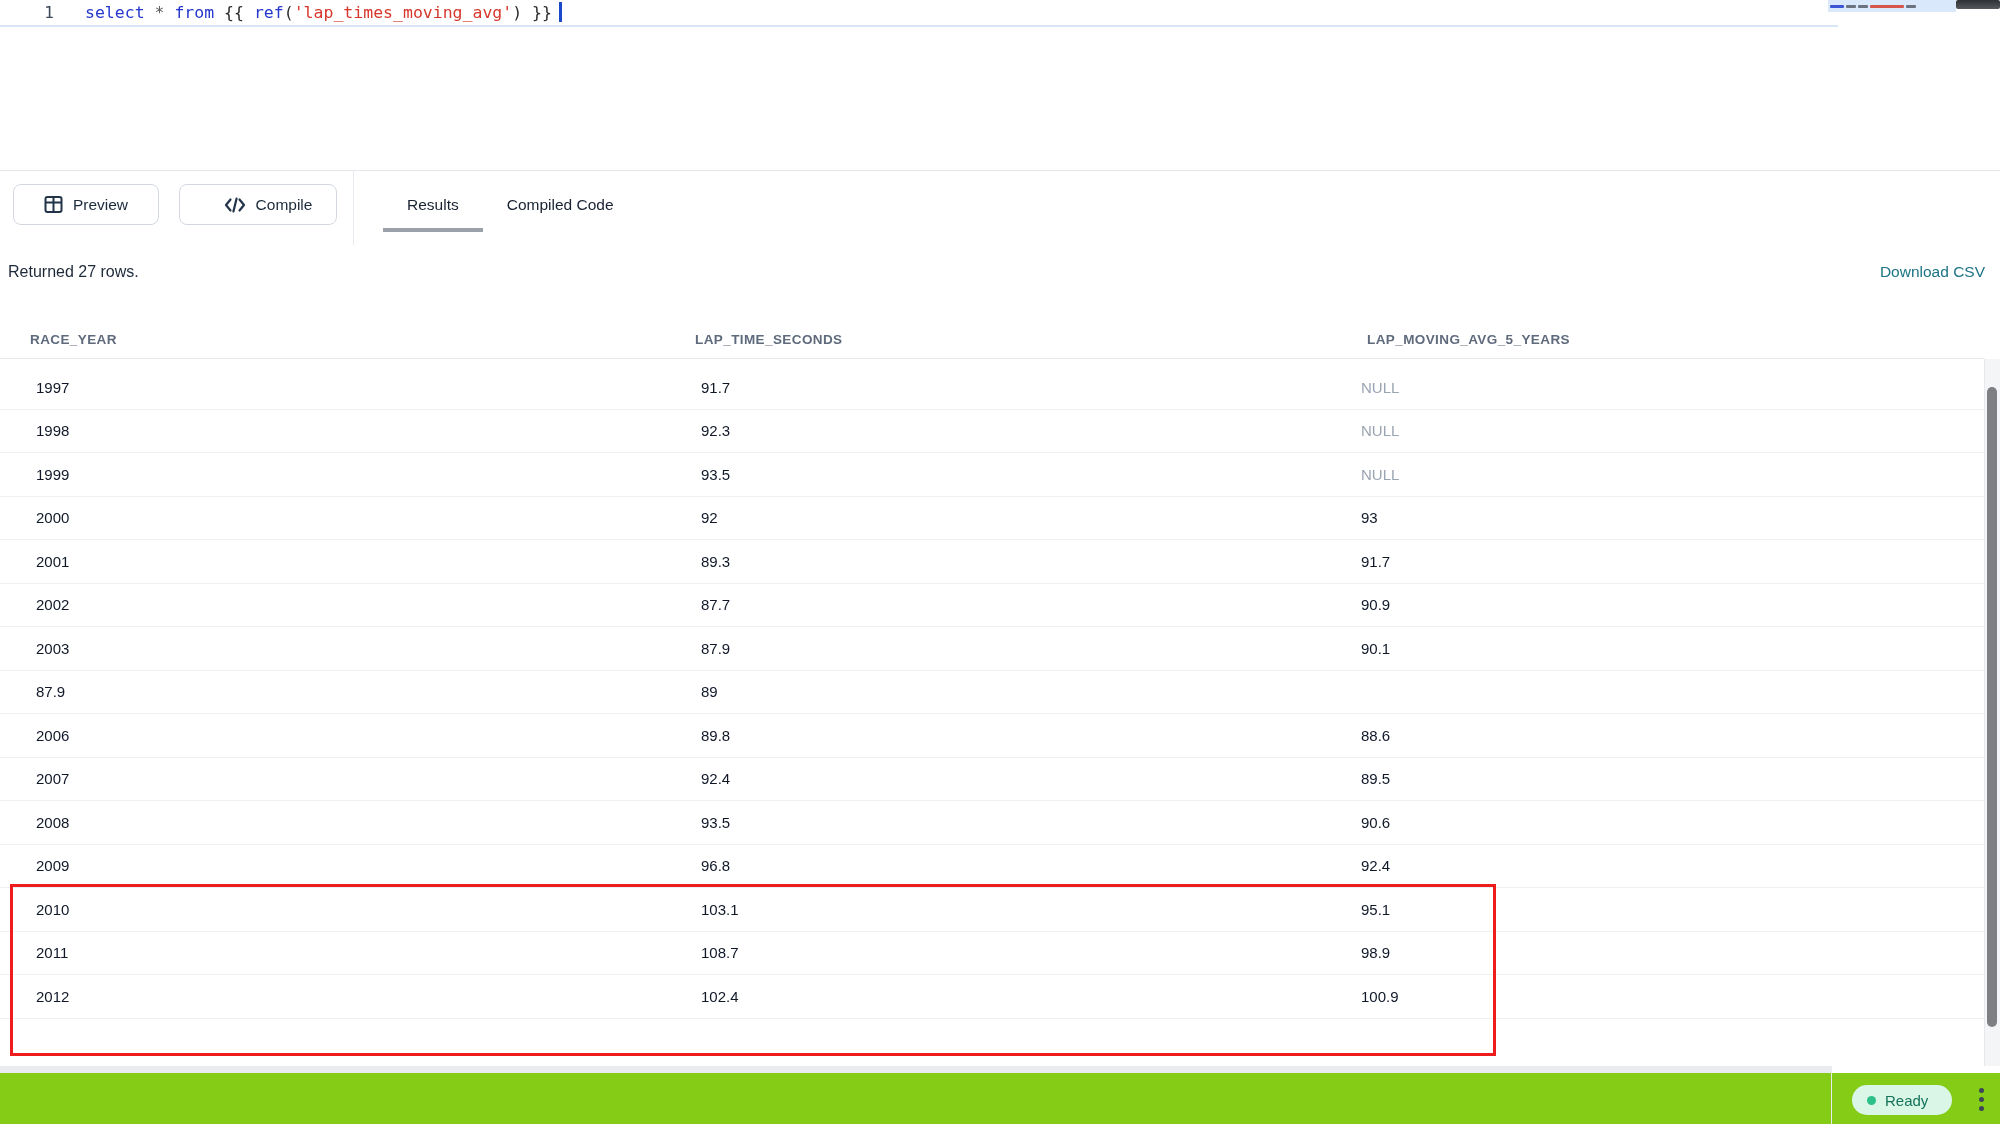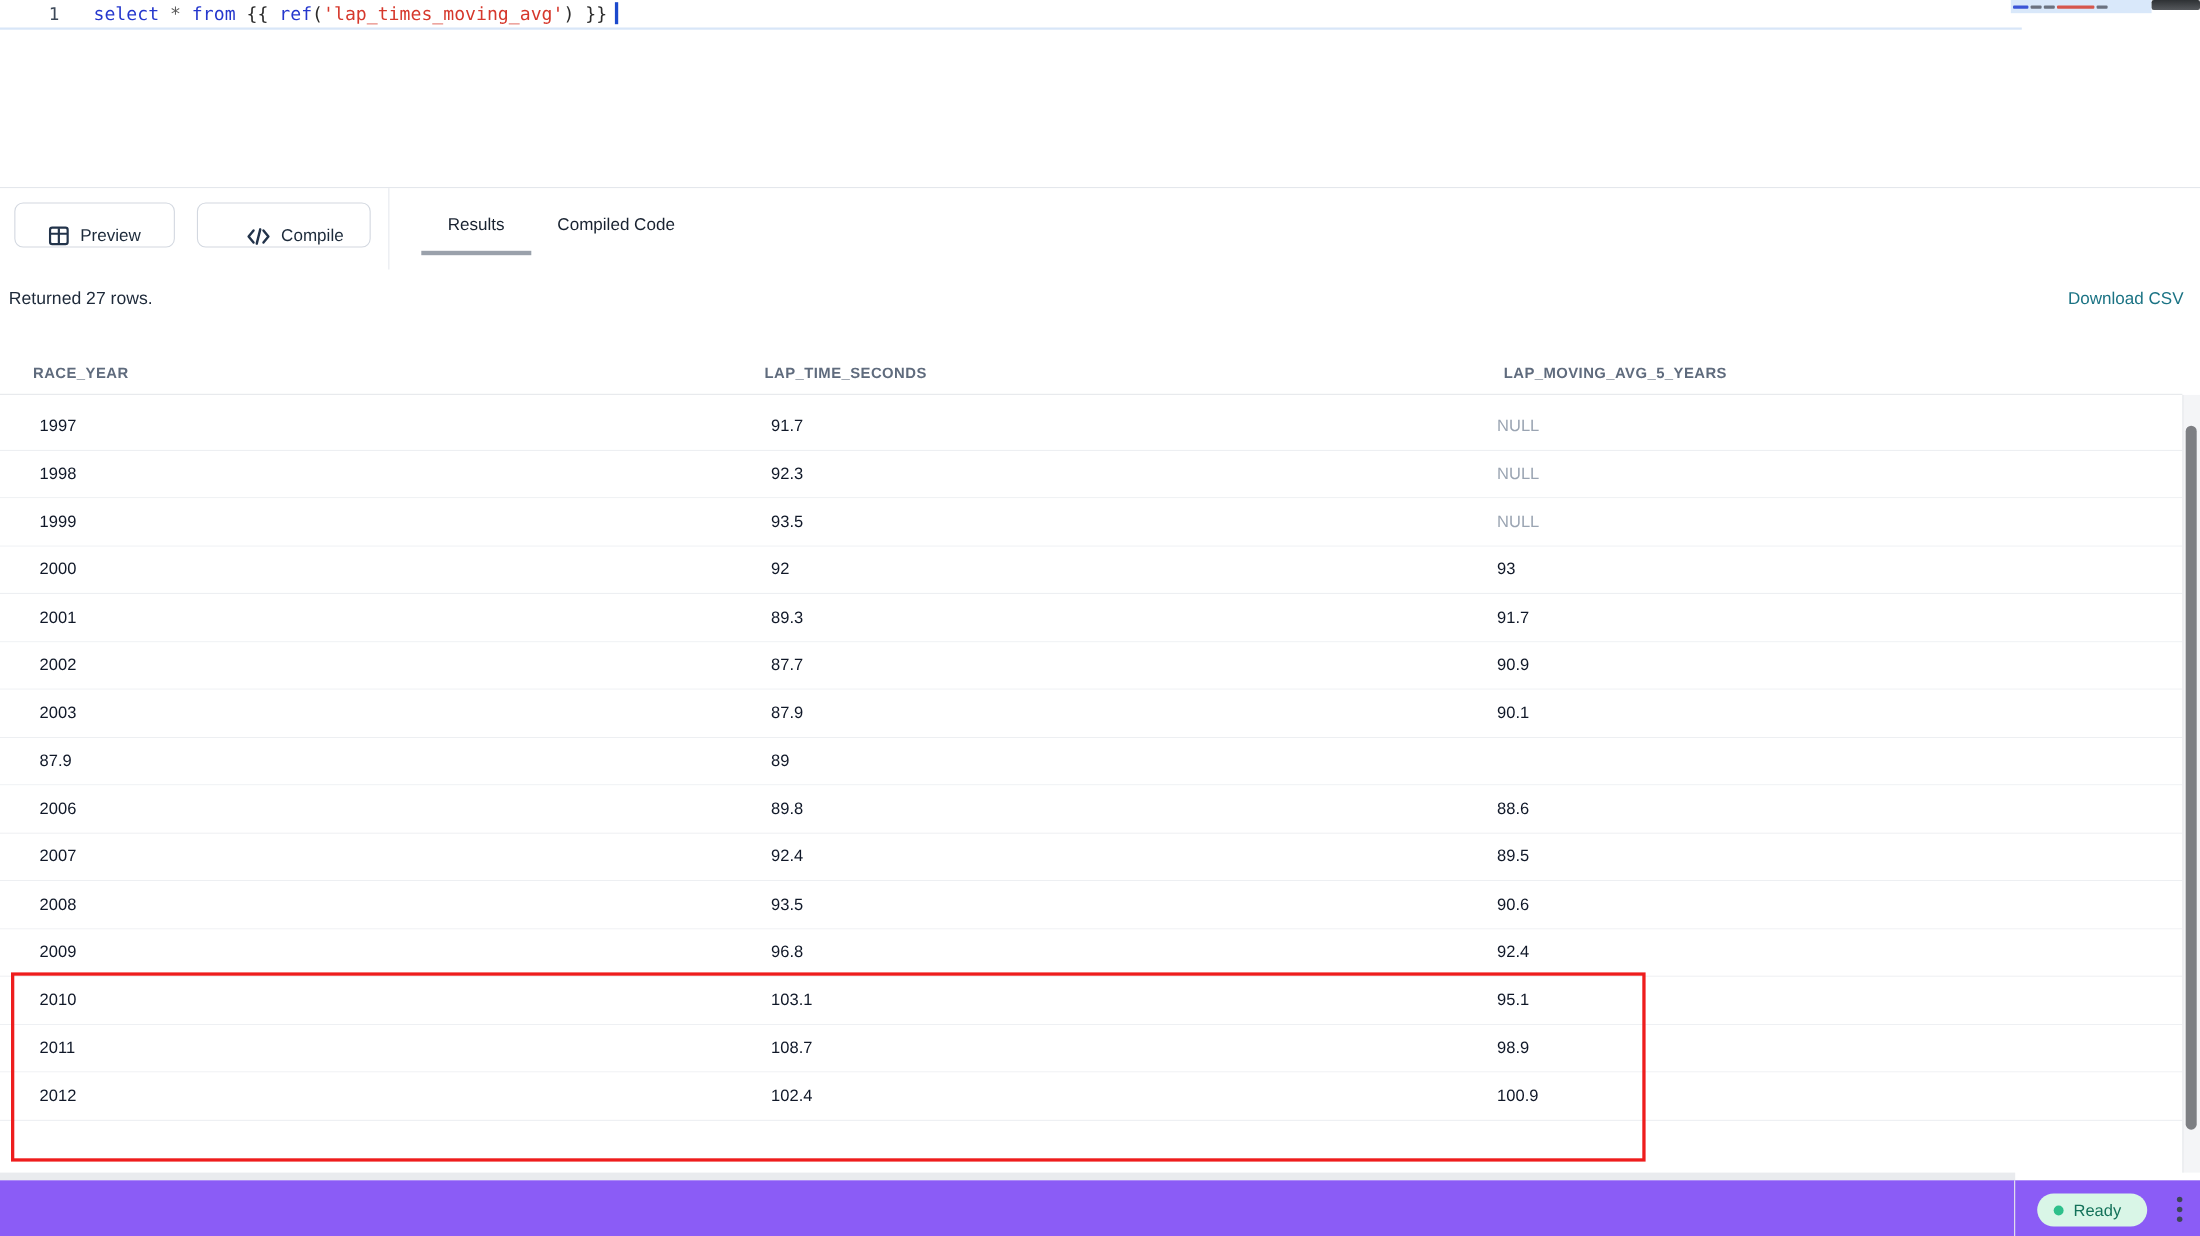--- a/index.html
+++ b/index.html
@@ -45,21 +45,21 @@
   }
 
   
   .toolbar {
     position:absolute; left:0; top:170px; width:2000px; height:75px;
     background:#fff; border-top:1px solid #e4e7ec;
   }
   .btn {
     position:absolute; top:13px; height:41px; background:#fff;
     border:1px solid #d3d8e0; border-radius:8px;
-    display:flex; align-items:flex-end; justify-content:center; gap:10px;
+    display:flex; align-items:center; justify-content:center; gap:10px;
     font-size:15.5px; color:#1c2a3a; cursor:pointer;
   }
   .btn-preview { left:13px; width:146px; }
   .btn-compile { left:179px; width:158px;padding-left:20px; }
   .btn svg { display:block; }
   .toolbar-divider {
     position:absolute; left:353px; top:0; width:1px; height:75px; background:#e6e9ee;
   }
   .tabs { position:absolute; left:383px; top:0; height:75px; display:flex; }
   .tab {
@@ -105,21 +105,21 @@
   .results-scroll-thumb {
     position:absolute; left:2px; top:28px; width:10px; height:640px;
     background:#7d7f83; border-radius:6px;
   }
 
   
   .panel-bottom-band {
     position:absolute; left:0; top:1066px; width:1832px; height:7px; background:#e9ebee;
   }
   .statusbar {
-    position:absolute; left:0; top:1073px; width:2000px; height:51px; background:#8b5cf6;
+    position:absolute; left:0; top:1073px; width:2000px; height:51px; background:#84cc16;
   }
   .status-right-divider {
     position:absolute; left:1831px; top:0; width:1px; height:51px; background:#e8eaed;
   }
   .ready-badge {
     position:absolute; left:1852px; top:12px; width:100px; height:30px;
     background:#d9f6e7; border-radius:16px;
     display:flex; align-items:center; gap:9px; padding-left:15px;
     font-size:15px; color:#14725a;
   }

